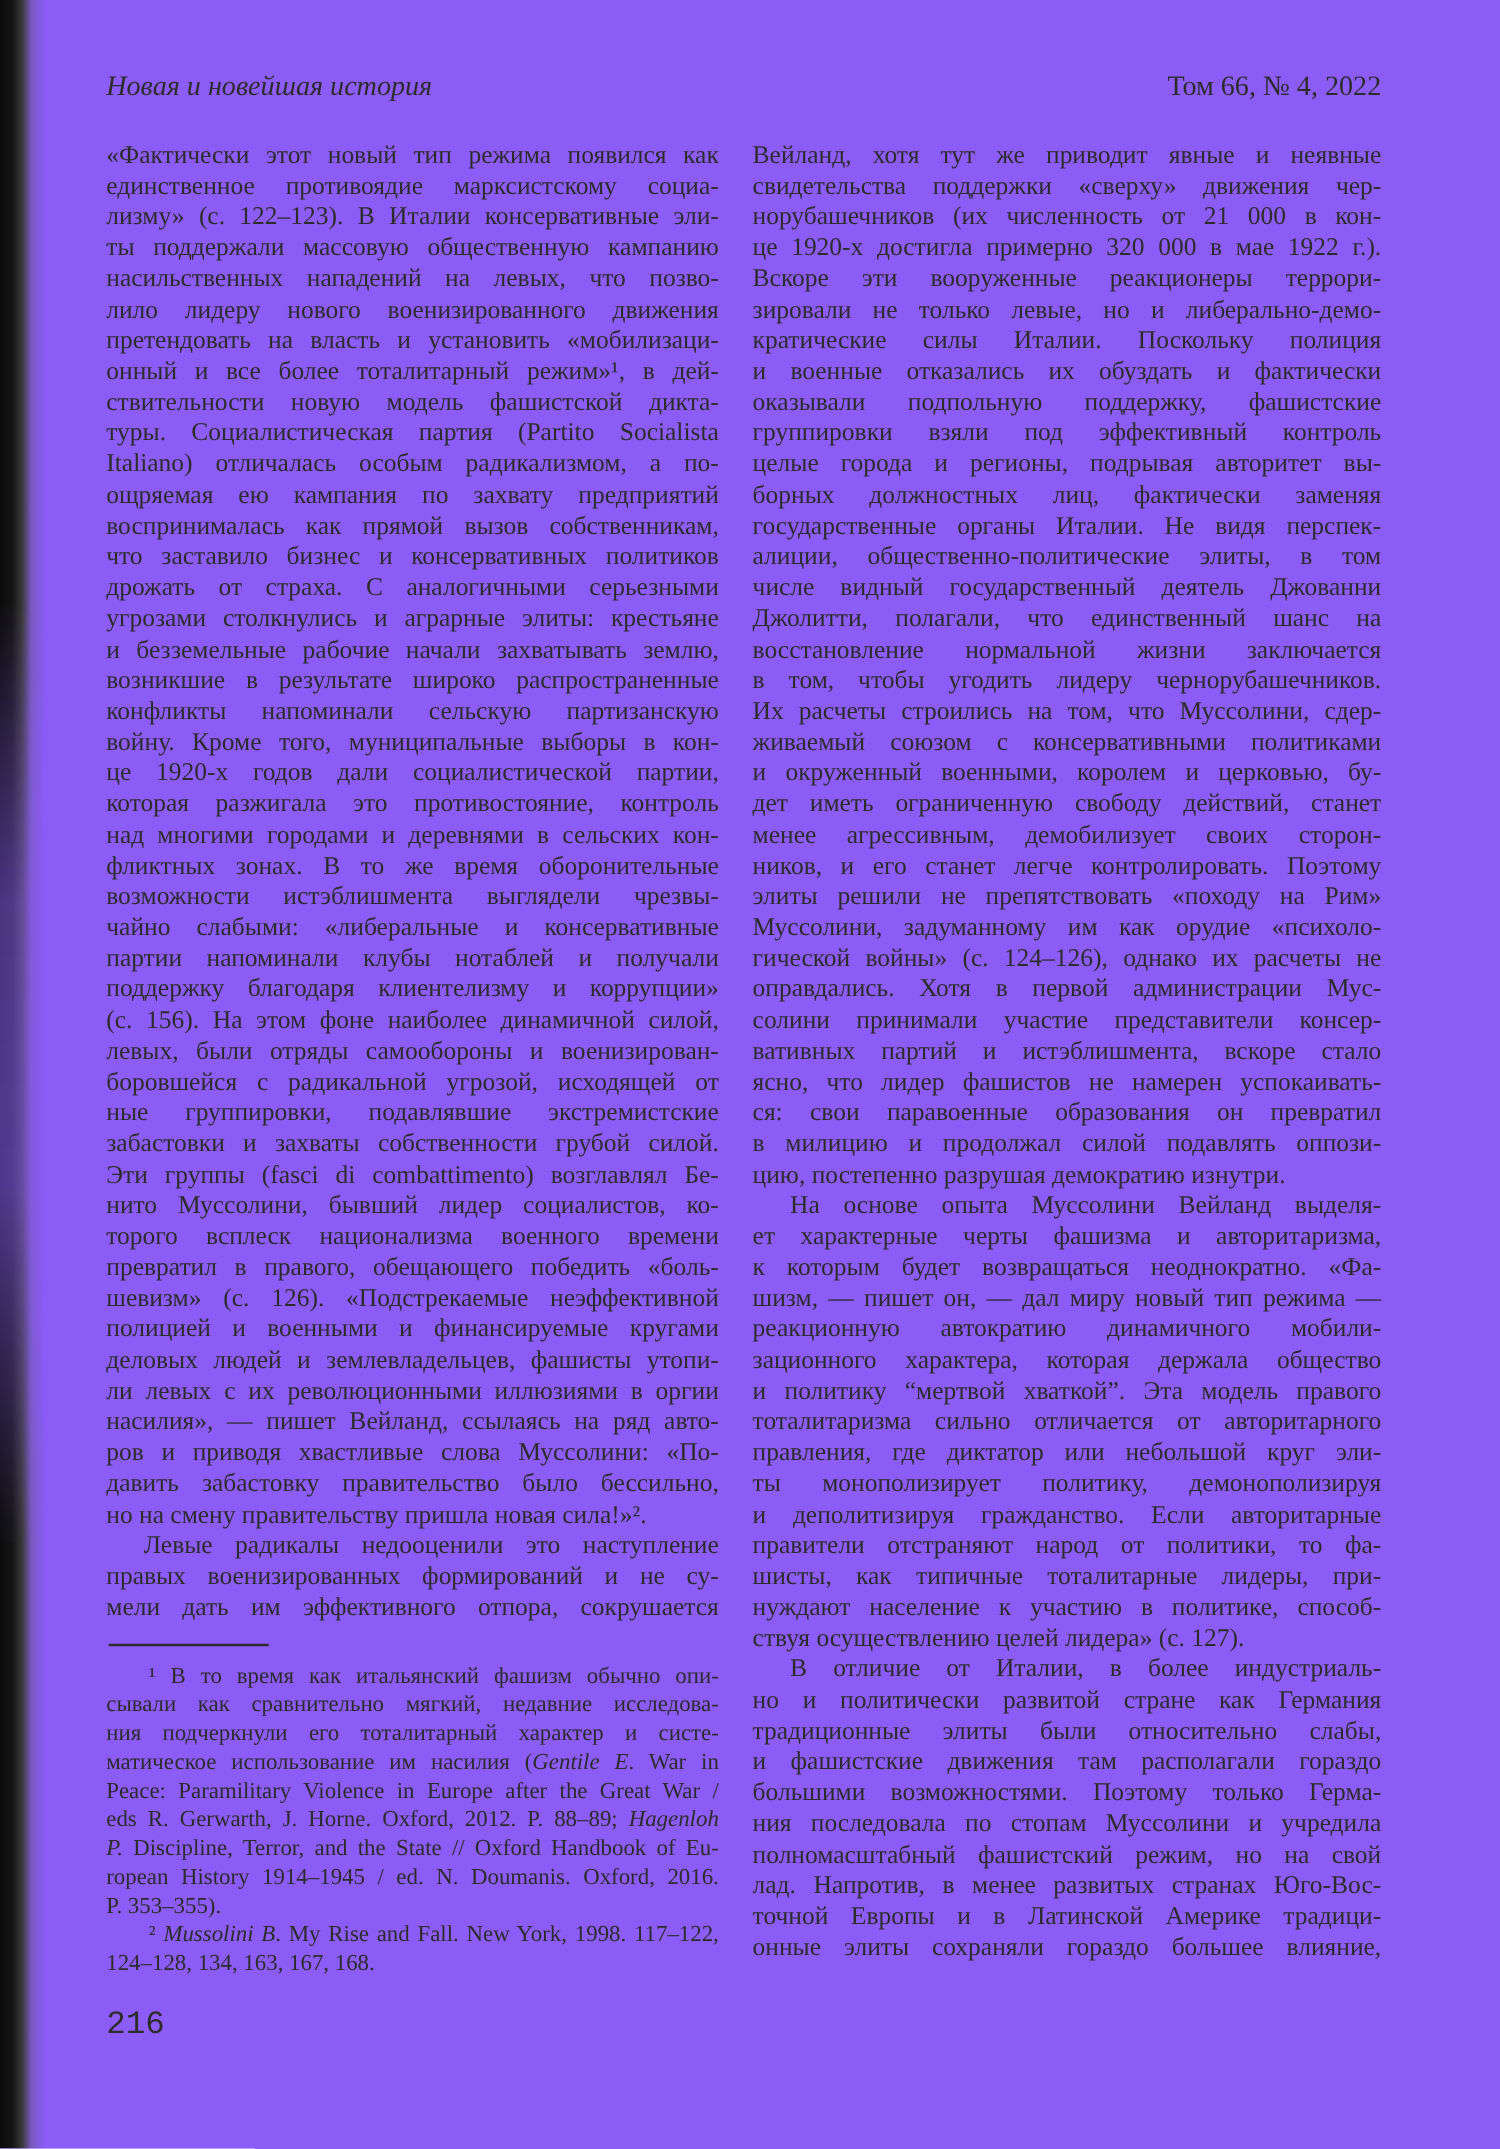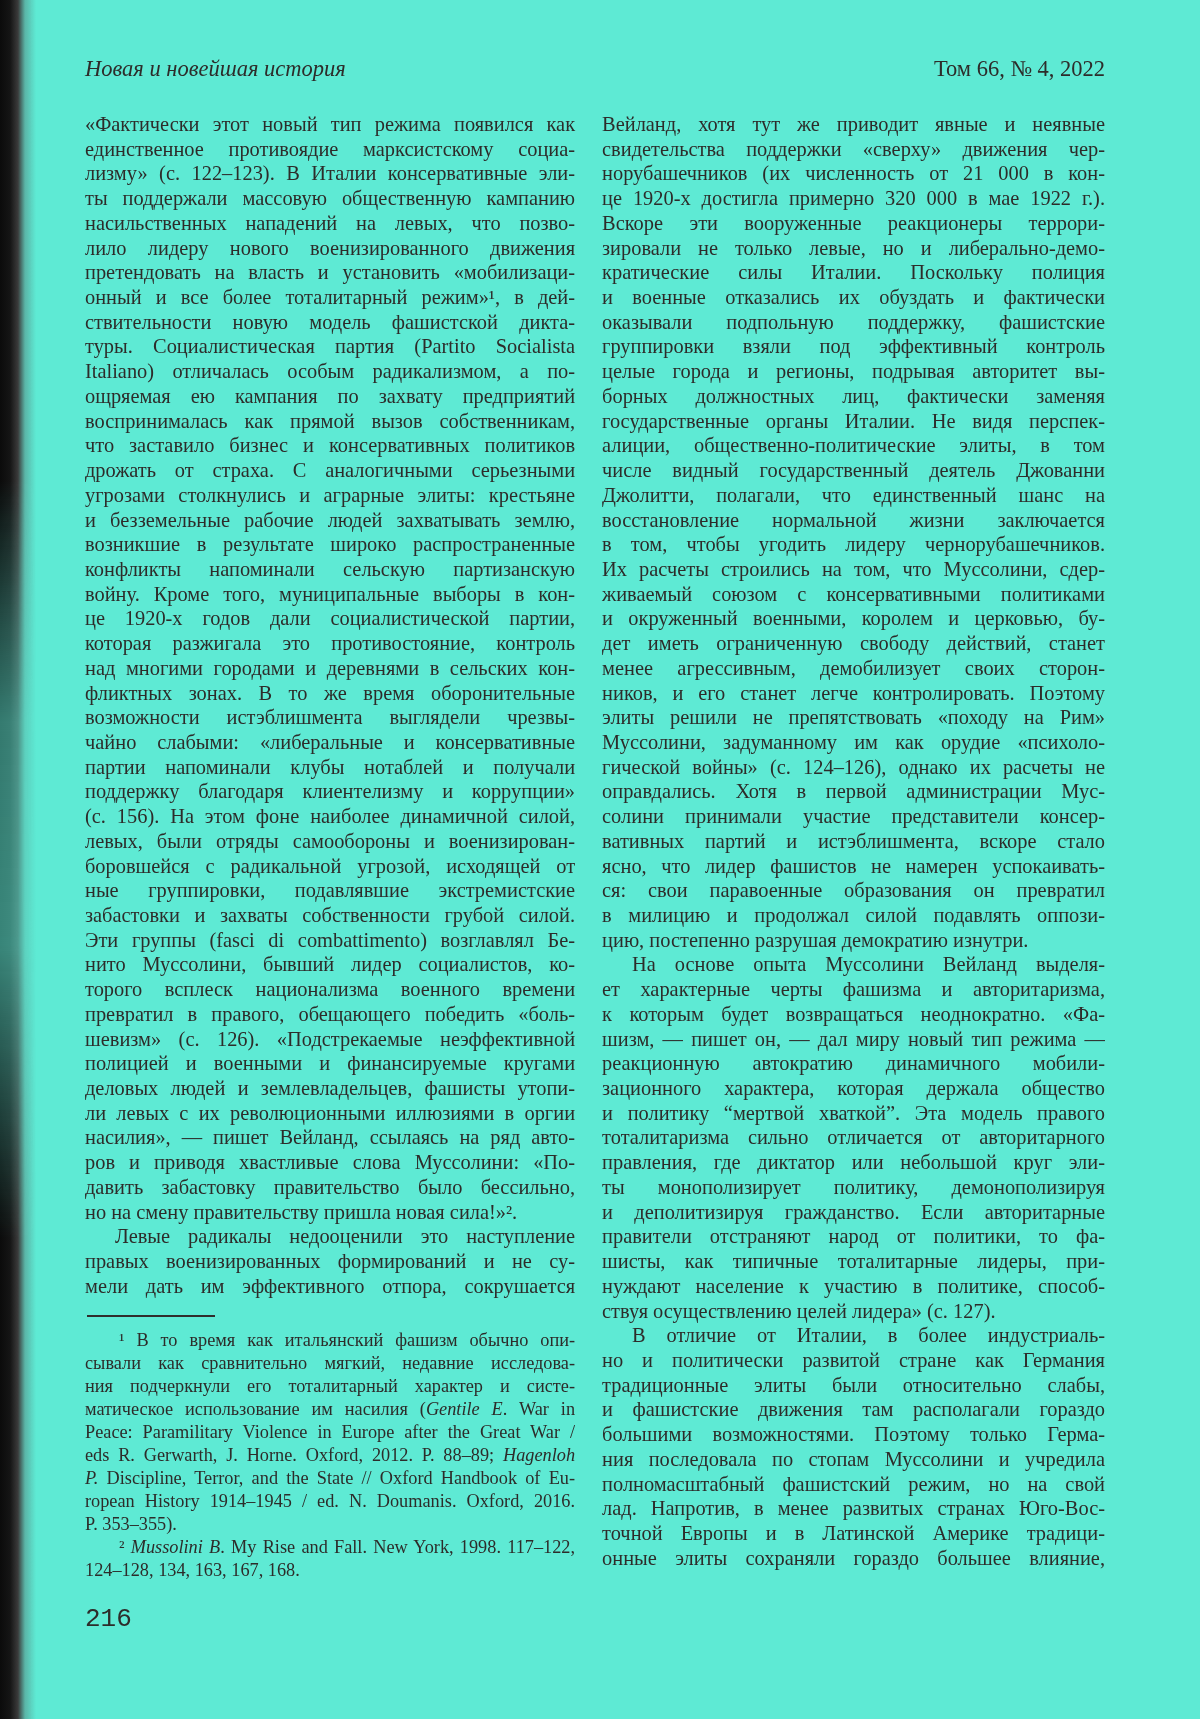--- a/index.html
+++ b/index.html
@@ -1,19 +1,19 @@
 <!DOCTYPE html>
 <html lang="ru"><head>
 <meta charset="utf-8">
 <style>
   html,body{margin:0;padding:0;background:#ffffff;}
   .page{
     position:relative;
     width:1200px;height:1719px;
-    background:#5eead4;
+    background:#8b5cf6;
     overflow:hidden;
     font-family:"Liberation Serif","DejaVu Serif",serif;
     color:#2d2c2a;
   }
   
   .scan-edge{
     position:absolute;left:0;top:0;width:42px;height:100%;
     background:linear-gradient(to right,#0b0b0b 0px,#151515 10px,#3b3b3b 18px,rgba(85,85,85,.35) 25px,rgba(120,120,120,0) 36px);
     -webkit-mask:linear-gradient(to bottom,#000 0%,#000 28%,rgba(0,0,0,.5) 42%,rgba(0,0,0,.45) 55%,#000 72%,#000 100%);
             mask:linear-gradient(to bottom,#000 0%,#000 28%,rgba(0,0,0,.5) 42%,rgba(0,0,0,.45) 55%,#000 72%,#000 100%);
@@ -81,21 +81,21 @@
           <div class="tline">претендовать на власть и установить «мобилизаци-</div>
           <div class="tline">онный и все более тоталитарный режим»¹, в дей-</div>
           <div class="tline">ствительности новую модель фашистской дикта-</div>
           <div class="tline">туры. Социалистическая партия (Partito Socialista</div>
           <div class="tline">Italiano) отличалась особым радикализмом, а по-</div>
           <div class="tline">ощряемая ею кампания по захвату предприятий</div>
           <div class="tline">воспринималась как прямой вызов собственникам,</div>
           <div class="tline">что заставило бизнес и консервативных политиков</div>
           <div class="tline">дрожать от страха. С аналогичными серьезными</div>
           <div class="tline">угрозами столкнулись и аграрные элиты: крестьяне</div>
-          <div class="tline">и безземельные рабочие людей захватывать землю,</div>
+          <div class="tline">и безземельные рабочие начали захватывать землю,</div>
           <div class="tline">возникшие в результате широко распространенные</div>
           <div class="tline">конфликты напоминали сельскую партизанскую</div>
           <div class="tline">войну. Кроме того, муниципальные выборы в кон-</div>
           <div class="tline">це 1920-х годов дали социалистической партии,</div>
           <div class="tline">которая разжигала это противостояние, контроль</div>
           <div class="tline">над многими городами и деревнями в сельских кон-</div>
           <div class="tline">фликтных зонах. В то же время оборонительные</div>
           <div class="tline">возможности истэблишмента выглядели чрезвы-</div>
           <div class="tline">чайно слабыми: «либеральные и консервативные</div>
           <div class="tline">партии напоминали клубы нотаблей и получали</div>

